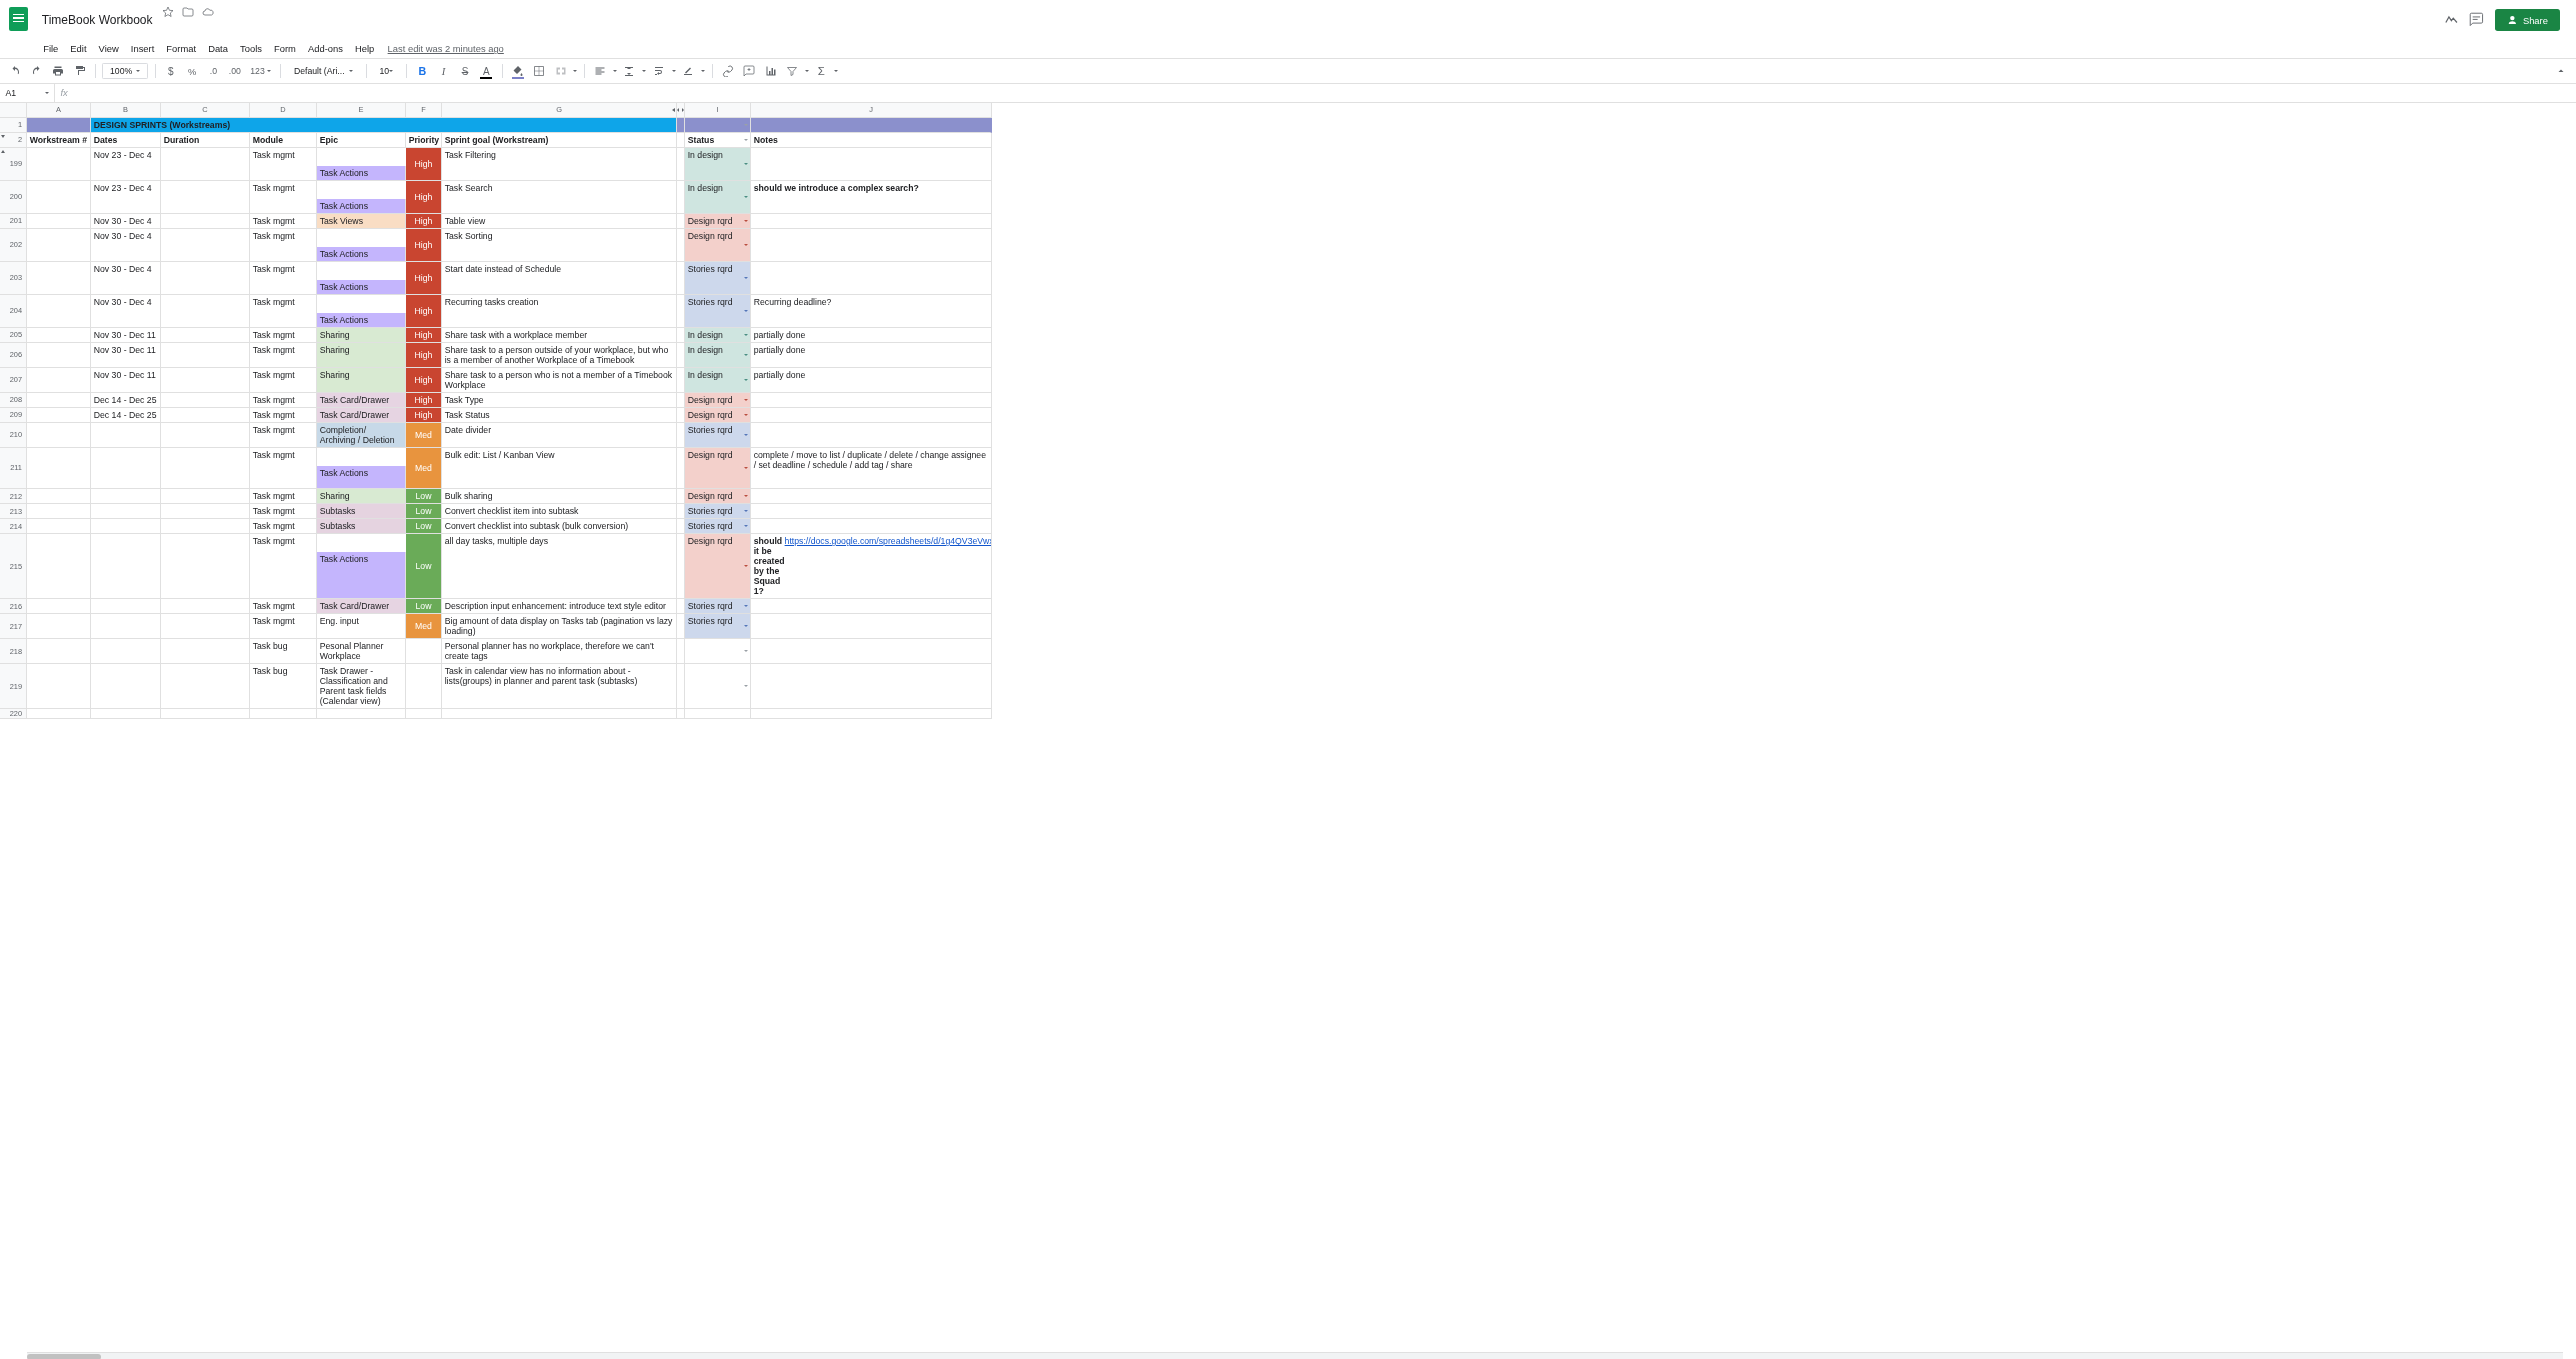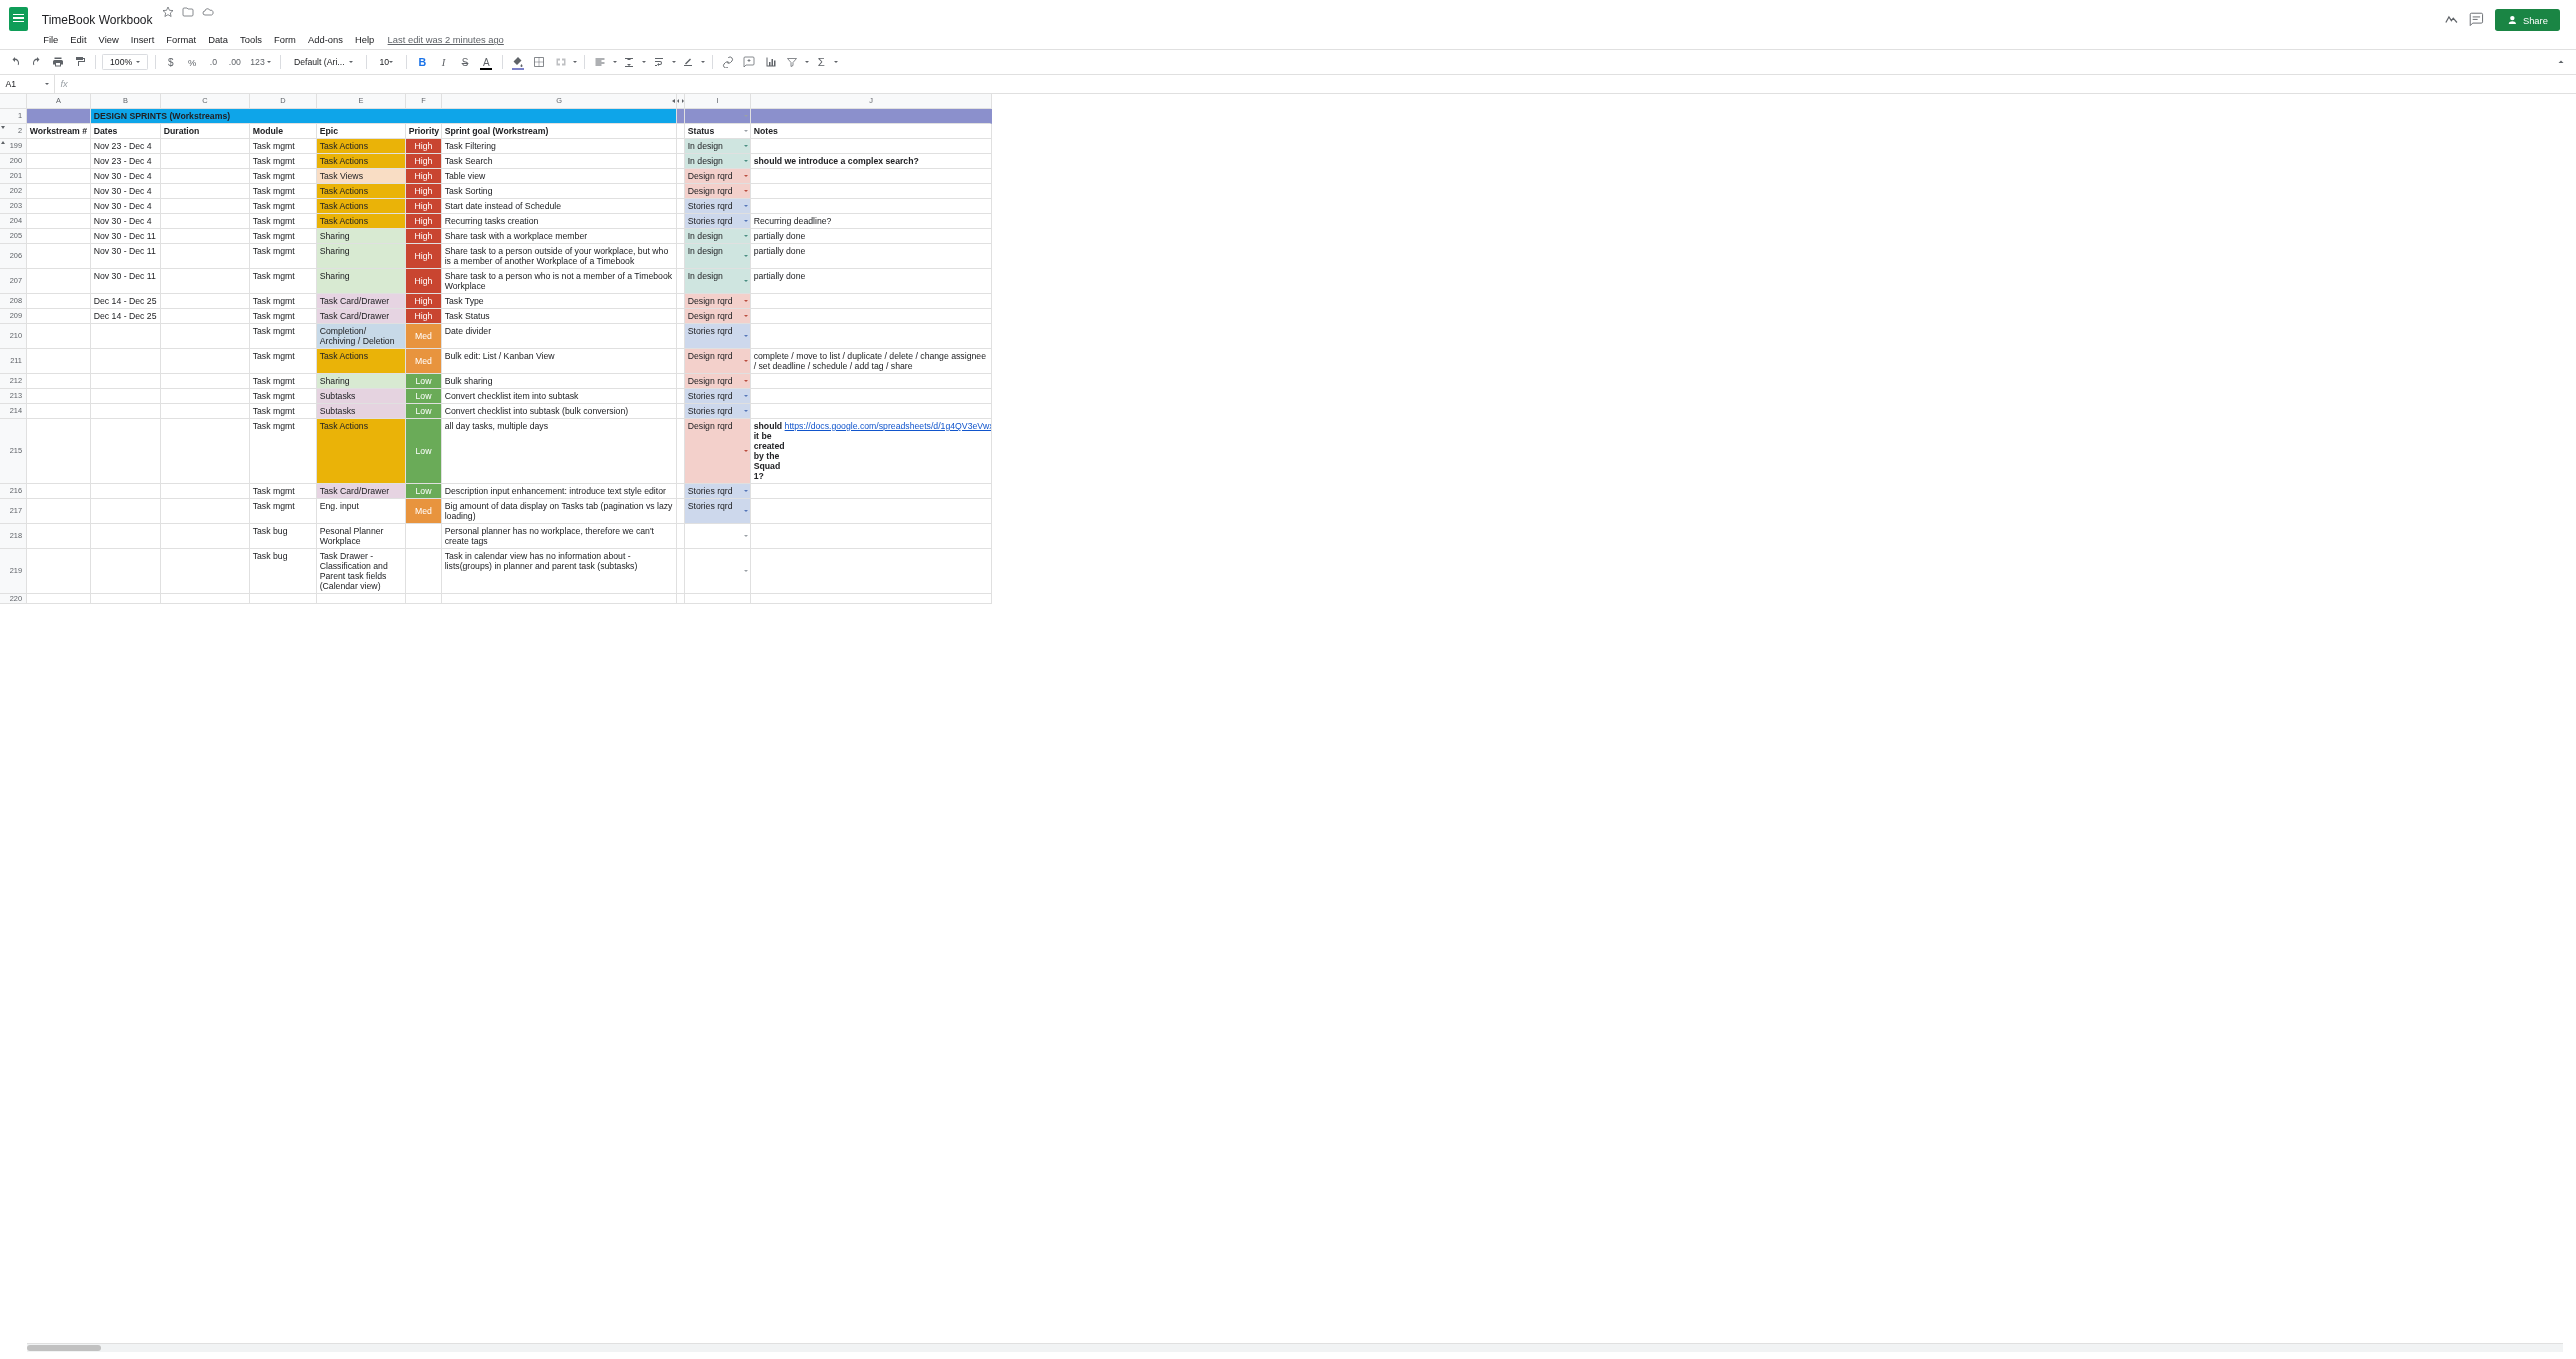--- a/index.html
+++ b/index.html
@@ -8,21 +8,21 @@
 
 .header { padding: 5.4px 10.7px 0 5.4px; display: flex; align-items: flex-start; }
 .logo { width: 27px; height: 27px; display: flex; align-items: center; justify-content: center; margin-right: 5.4px; }
 .logo-inner { width: 19px; height: 24px; background: #0f9d58; border-radius: 2px; position: relative; }
 .logo-inner::after { content:""; position:absolute; left:4px; right:4px; top:6.7px; bottom:6.7px; background: repeating-linear-gradient(#fff, #fff 1.3px, transparent 1.3px, transparent 3.4px); }
 .title-block { flex: 1; }
 .title-row { display: flex; align-items: center; gap: 5.4px; height: 16px; }
 .doc-title { font-size: 12px; color: #202124; padding: 1.3px 4px; margin-top: 14px; }
 .title-icons { display:flex; gap:8px; align-items:center; }
 .title-icons svg { width:12px; height:12px; fill: #5f6368; }
-.menu-row { display: flex; align-items: center; gap: 1.3px; height: 19px; margin-top: 9px; }
+.menu-row { display: flex; align-items: center; gap: 1.3px; height: 19px; margin-top: 18px; }
 .menu-item { padding: 2.7px 5.4px; font-size: 9.4px; color: #202124; cursor: pointer; border-radius: 2px; }
 .last-edit { margin-left: 6.7px; font-size: 9.4px; color: #5f6368; text-decoration: underline; cursor:pointer;}
 .header-right { display: flex; align-items: center; gap: 10.7px; padding-top: 4px; padding-right: 5.4px;}
 .header-right svg { width:14.8px; height:14.8px; fill: #5f6368; }
 .share-btn { background: #1a8544; color: #fff; display: flex; align-items: center; gap: 5.4px; padding: 5.4px 12px; border-radius: 2.7px; font-size: 9.4px; font-weight: 500; cursor:pointer;}
 
 
 .toolbar { border-top: 0.7px solid #e0e0e0; border-bottom: 0.7px solid #e0e0e0; height: 25.5px; display: flex; align-items: center; padding: 0 6.7px; gap: 4px; }
 .tb-btn { width: 17.4px; height: 17.4px; display:flex; align-items:center; justify-content:center; border-radius:1.3px; cursor:pointer;}
 .tb-btn svg { width:12px; height:12px; fill:#5f6368; }
@@ -49,21 +49,21 @@
 .hdr, .rowhdr { background:#f8f9fa; border-right:0.7px solid #e0e0e0; border-bottom:0.7px solid #e0e0e0; display:flex; align-items:center; justify-content:center; color:#5f6368; font-size:7.4px; position:relative; }
 .hdr { height:14.8px; }
 .rowhdr { justify-content:flex-end; padding-right:4px; font-size:7.4px;}
 .cell { border-right:0.7px solid #e0e0e0; border-bottom:0.7px solid #e0e0e0; padding:2px 2.7px; display:flex; align-items:flex-start; overflow:hidden; }
 .cell.center { justify-content:center; align-items:center; }
 .hidden-col-marker { background:#f8f9fa; border-right:0.7px solid #e0e0e0; border-bottom:0.7px solid #e0e0e0; display:flex; align-items:center; justify-content:center; position:relative; height:14.8px;}
 .hidden-col-marker::before, .hidden-col-marker::after { content:""; width:0; height:0; position:absolute;}
 .hidden-col-marker::before { border-top:2.7px solid transparent; border-bottom:2.7px solid transparent; border-right:2.7px solid #5f6368; left:0;}
 .hidden-col-marker::after { border-top:2.7px solid transparent; border-bottom:2.7px solid transparent; border-left:2.7px solid #5f6368; right:0;}
 
-.epic-taskactions { background:#eab308; }
+.epic-taskactions { background:#c4b5fd;margin-top:18px; }
 .epic-taskviews { background:#f9ddc4; }
 .epic-sharing { background:#d8ead2; }
 .epic-carddrawer { background:#e6d4e2; }
 .epic-completion { background:#c7d9e8; }
 .epic-subtasks { background:#e5d3e0; }
 .epic-engtodo { background:#fff; }
 
 .prio-high { background:#c94530; color:#fff; justify-content:center; }
 .prio-med { background:#e8943e; color:#fff; justify-content:center; }
 .prio-low { background:#6aab58; color:#fff; justify-content:center; }

